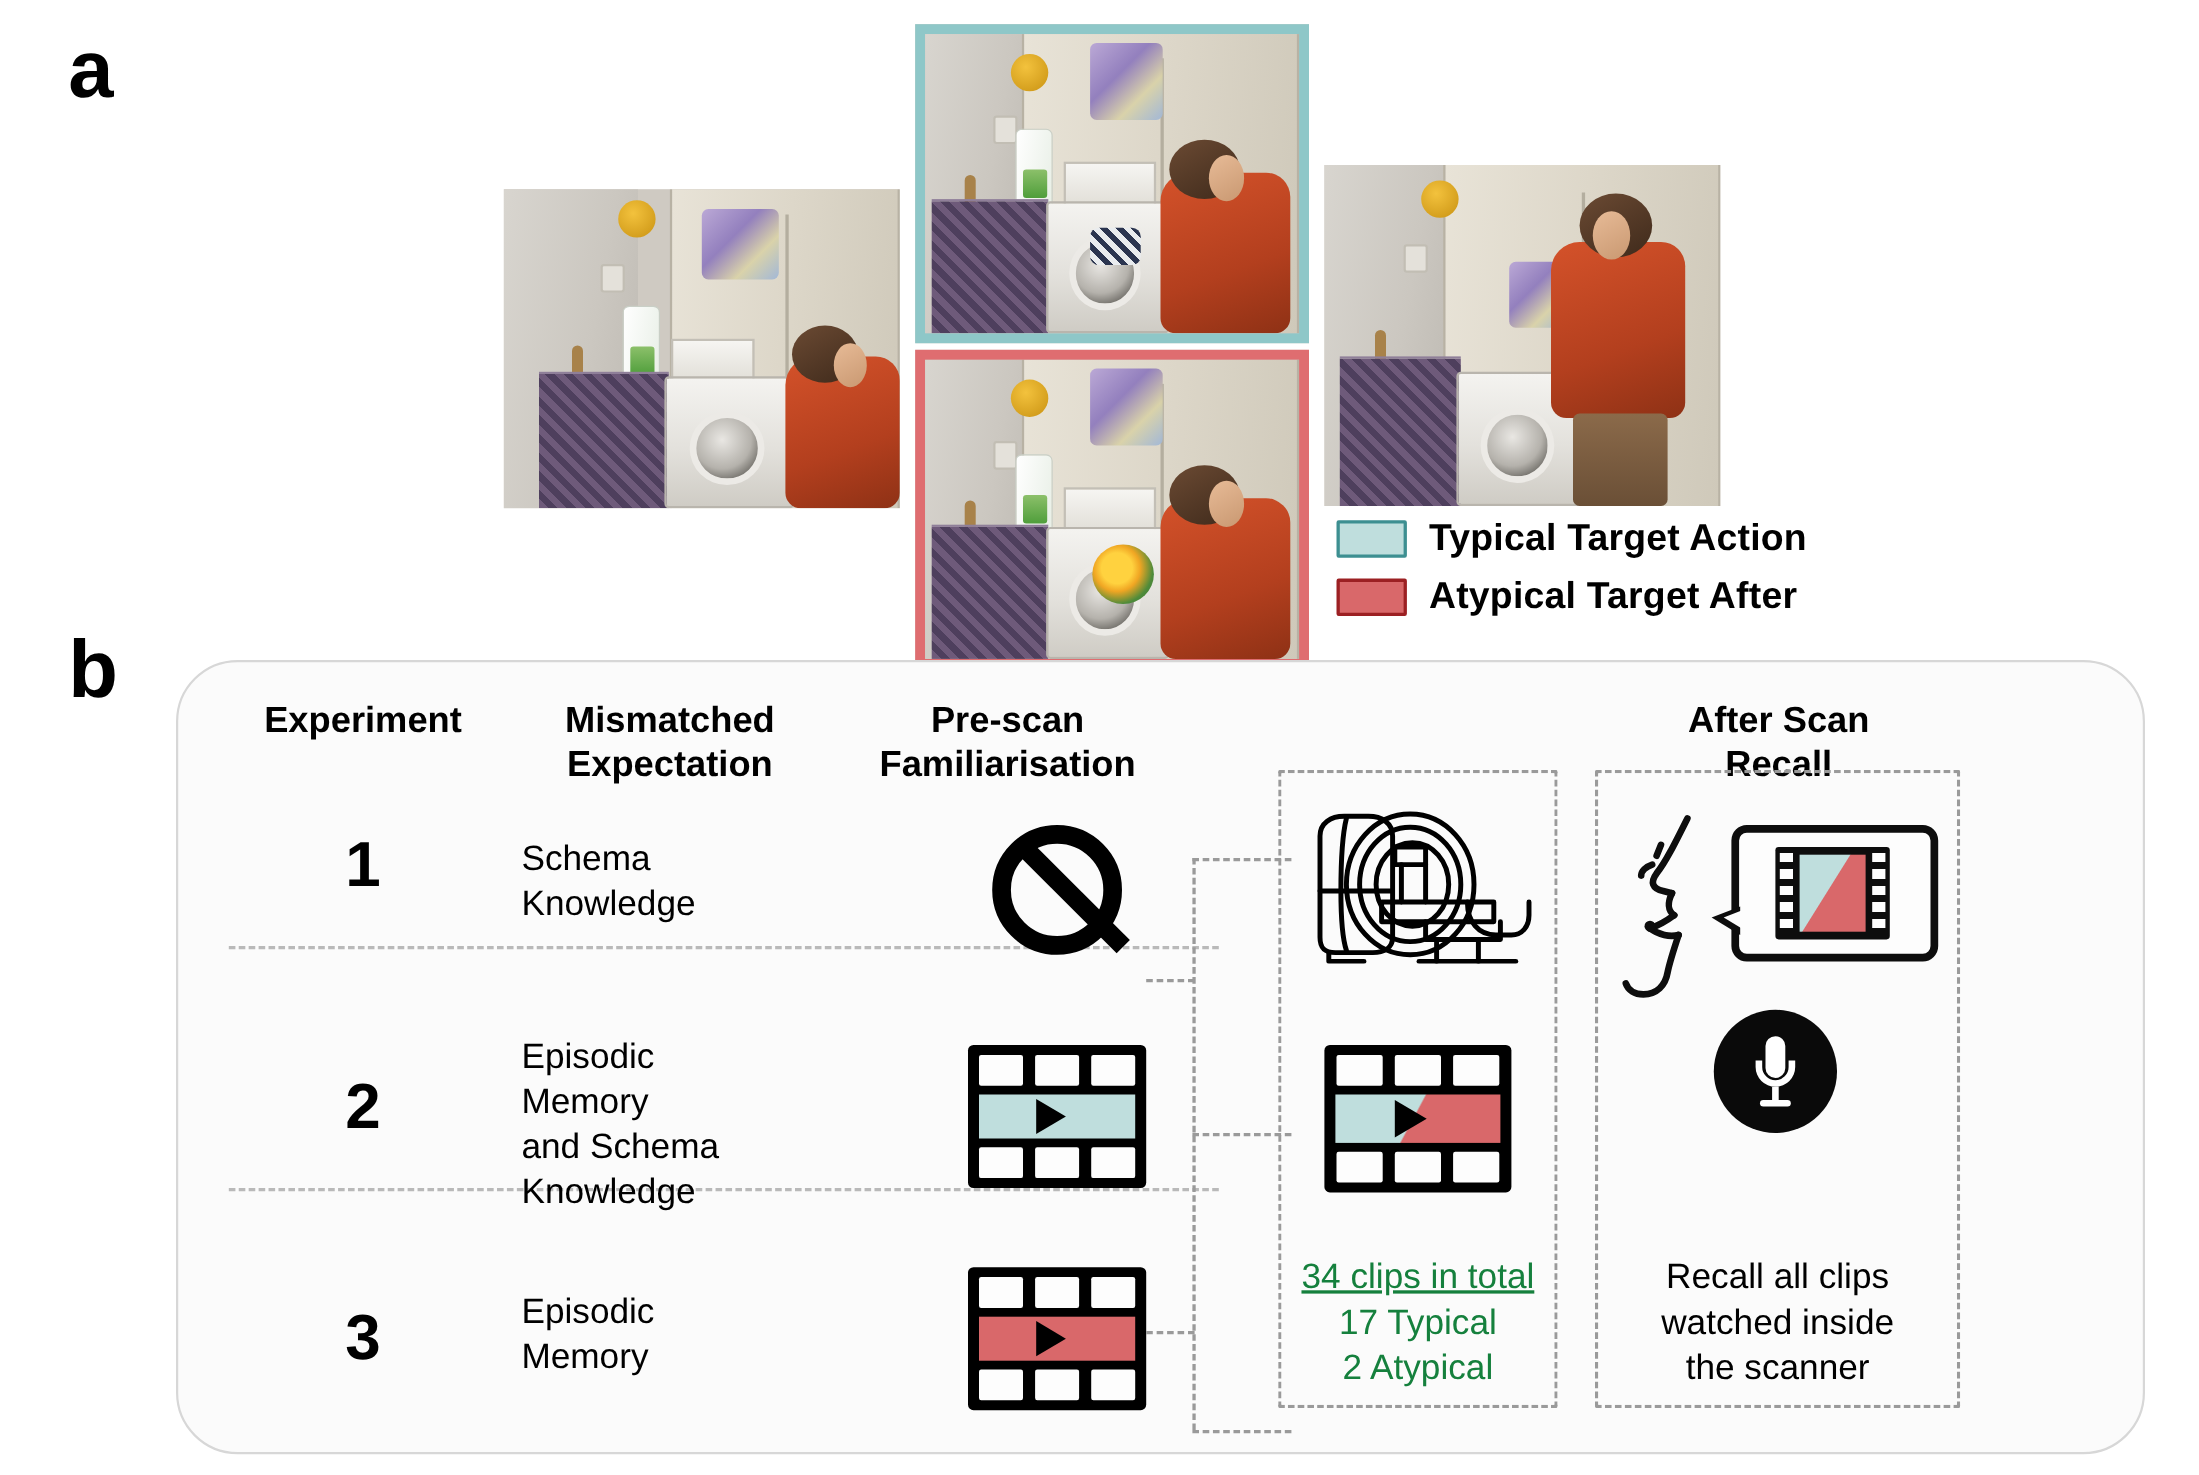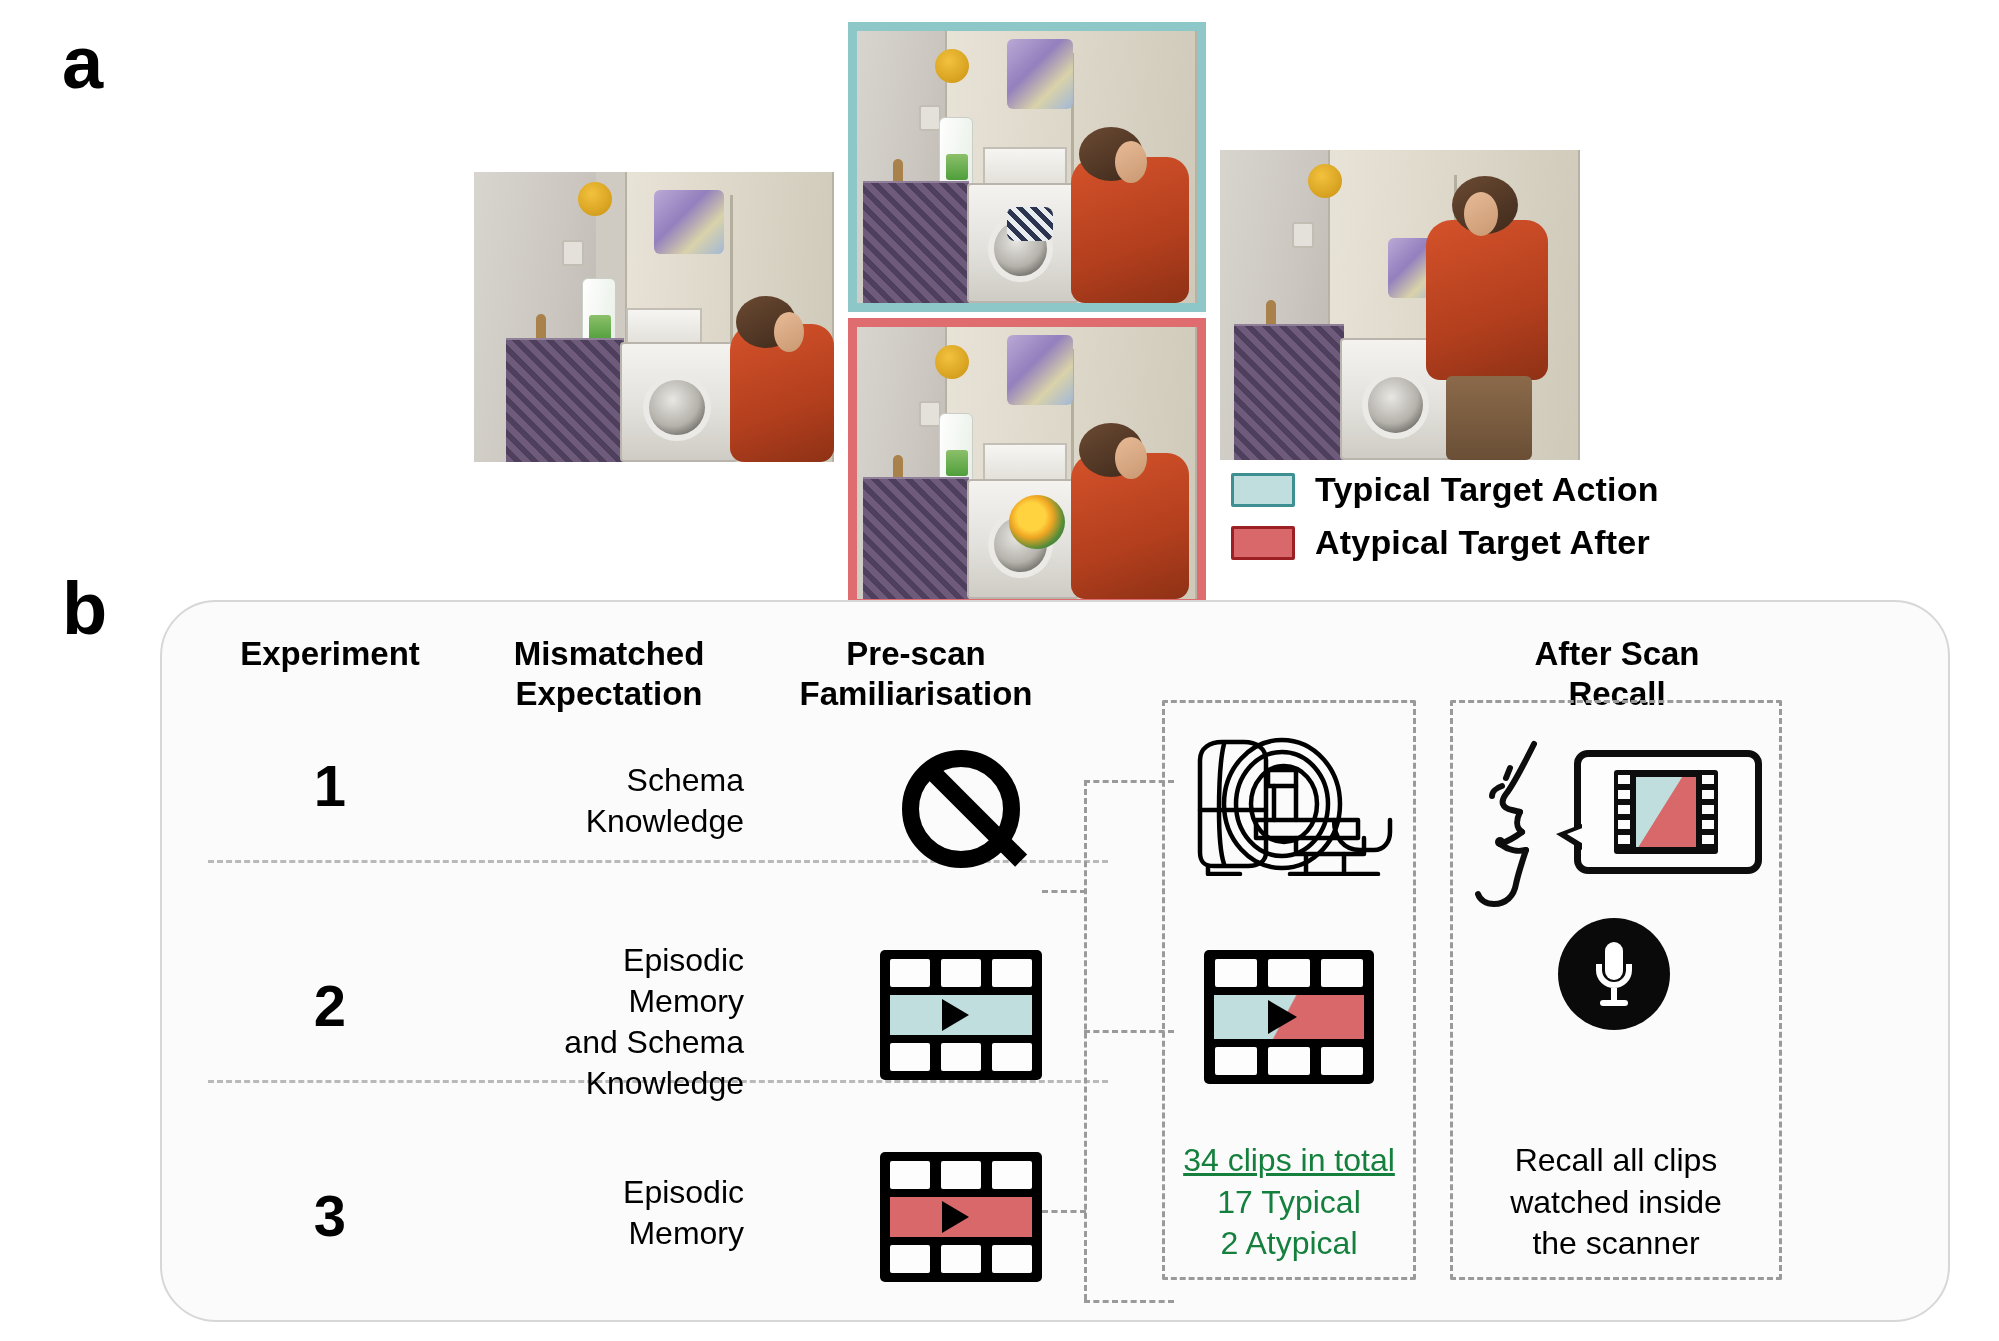--- a/index.html
+++ b/index.html
@@ -17,21 +17,21 @@
     font-size: 74px;
     font-weight: 700;
     color: #000;
     line-height: 1;
     font-family: "Liberation Sans", sans-serif;
   }
   #letter-a { left: 62px; top: 26px; }
   #letter-b { left: 62px; top: 572px; }
 
   
-  #panel-a { position: absolute; left: 16px; top: 0; width: 1922px; height: 600px; }
+  #panel-a { position: absolute; left: 0; top: 0; width: 1922px; height: 600px; }
 
   .frame {
     position: absolute;
     overflow: hidden;
     background: #cfcac2;
   }
   .frame-teal  { border: 9px solid #8ec7c8; }
   .frame-red   { border: 9px solid #df6d70; }
 
   
@@ -159,21 +159,21 @@
     white-space:pre-line;
   }
 
   .exp-num {
     position:absolute;
     font-size:58px; font-weight:700; color:#000; text-align:center;
     font-family:"Liberation Sans", sans-serif;
   }
   .exp-text {
     position:absolute;
-    font-size:32px; line-height:1.28; color:#000; text-align:right;
+    font-size:32px; line-height:1.28; color:#000; text-align:left;
     font-family:"Liberation Sans", sans-serif; white-space:pre-line;
   }
 
   .row-divider {
     position:absolute; height:0;
     border-top:3px dashed #b9b9b9;
   }
 
   
   .dashed-box {

